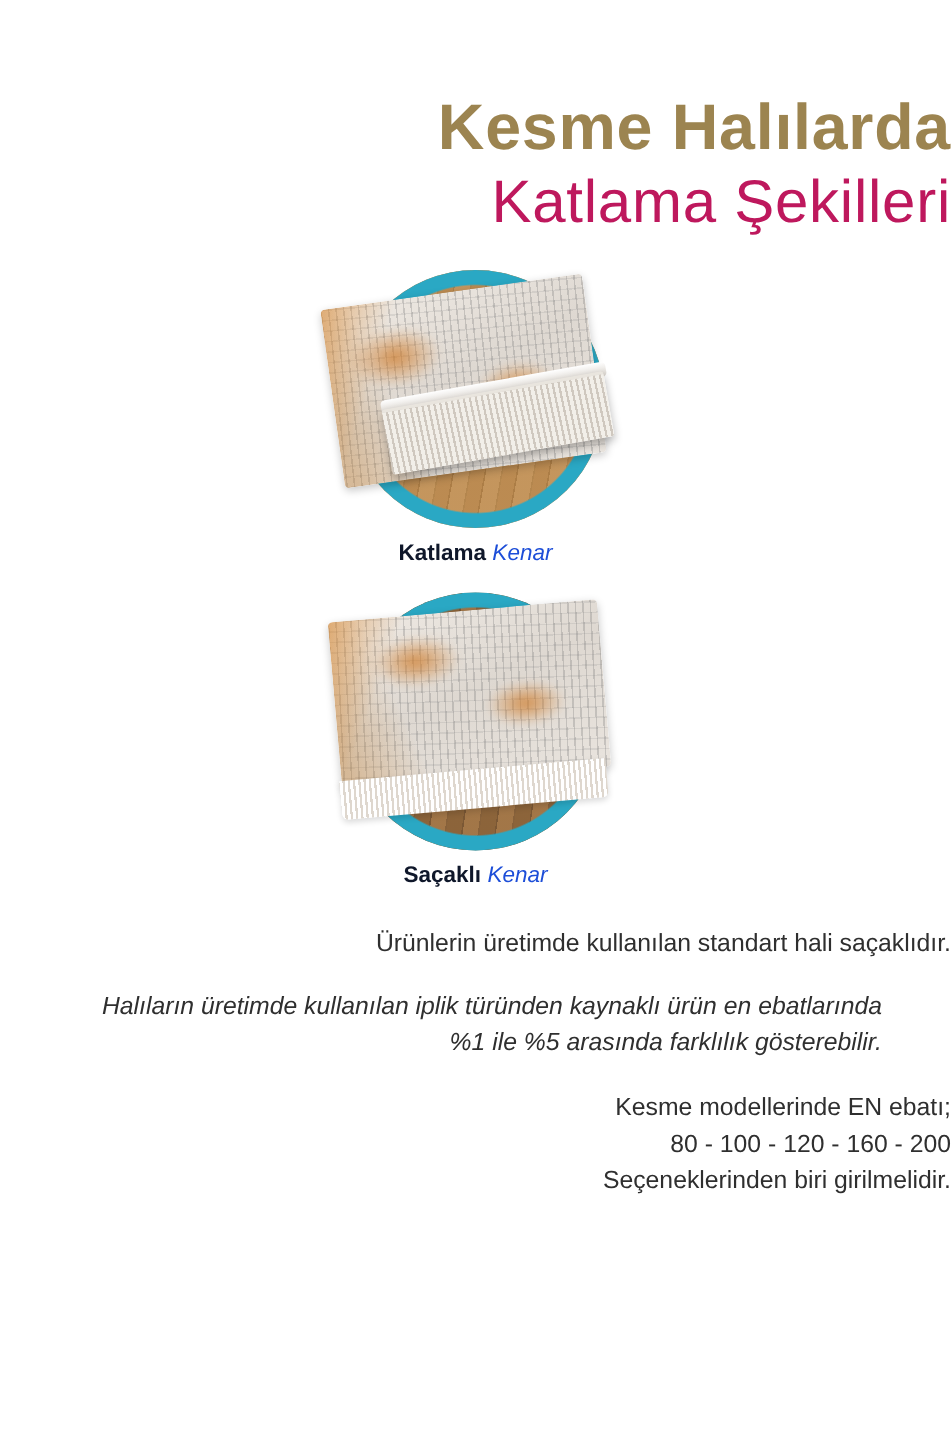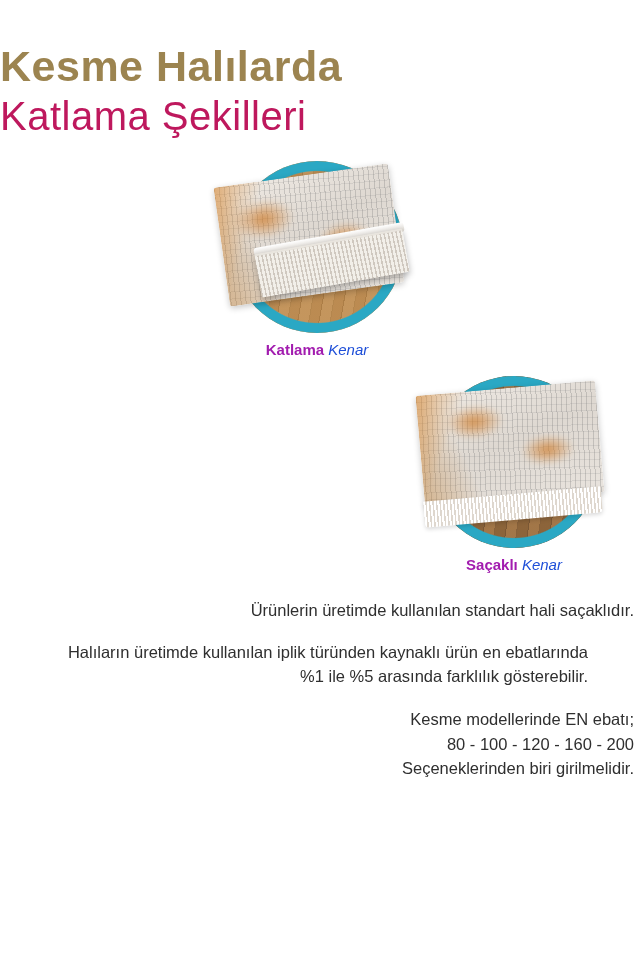--- a/index.html
+++ b/index.html
@@ -17,22 +17,22 @@
 
   .page {
     position: relative;
     width: 634px;
     height: 960px;
     background: #ffffff;
   }
 
   
   .title-block {
-    padding-top: 44px;
-    text-align: left;
+    padding-top: 63px;
+    text-align: right;
   }
   .title-line1 {
     font-size: 43px;
     font-weight: bold;
     color: #9c8450;
     letter-spacing: 0.5px;
     line-height: 1.05;
   }
   .title-line2 {
     font-size: 40px;
@@ -49,21 +49,21 @@
     width: 634px;
     margin-top: 18px;
   }
   .row-top {
     display: flex;
     justify-content: center;
     gap: 44px;
   }
   .row-bottom {
     display: flex;
-    justify-content: flex-end;
+    justify-content: center;
     margin-top: 14px;
   }
   .figure {
     width: 240px;
     display: flex;
     flex-direction: column;
     align-items: center;
   }
   .fig-img {
     position: relative;
@@ -211,21 +211,21 @@
   }
 
   .fig-caption {
     margin-top: 4px;
     font-size: 15px;
     color: #1b3a57;
     white-space: nowrap;
   }
   .fig-caption b {
     font-weight: bold;
-    color: #a21caf;
+    color: #0f172a;
   }
   .fig-caption span {
     font-weight: normal;
     color: #1d4ed8;
     font-style: italic;
   }
 
   
   .notes {
     margin-top: 26px;
@@ -233,20 +233,21 @@
     color: #333333;
   }
   .notes p {
     margin: 0 0 18px 0;
     font-size: 16.5px;
     line-height: 1.45;
     color: #2f2f2f;
   }
   .notes p.two-line {
     padding: 0 46px;
+    font-style: italic;
   }
   .sizes {
     margin-top: 4px;
   }
   .sizes div {
     font-size: 16.5px;
     line-height: 1.5;
     color: #2f2f2f;
   }
 </style>

